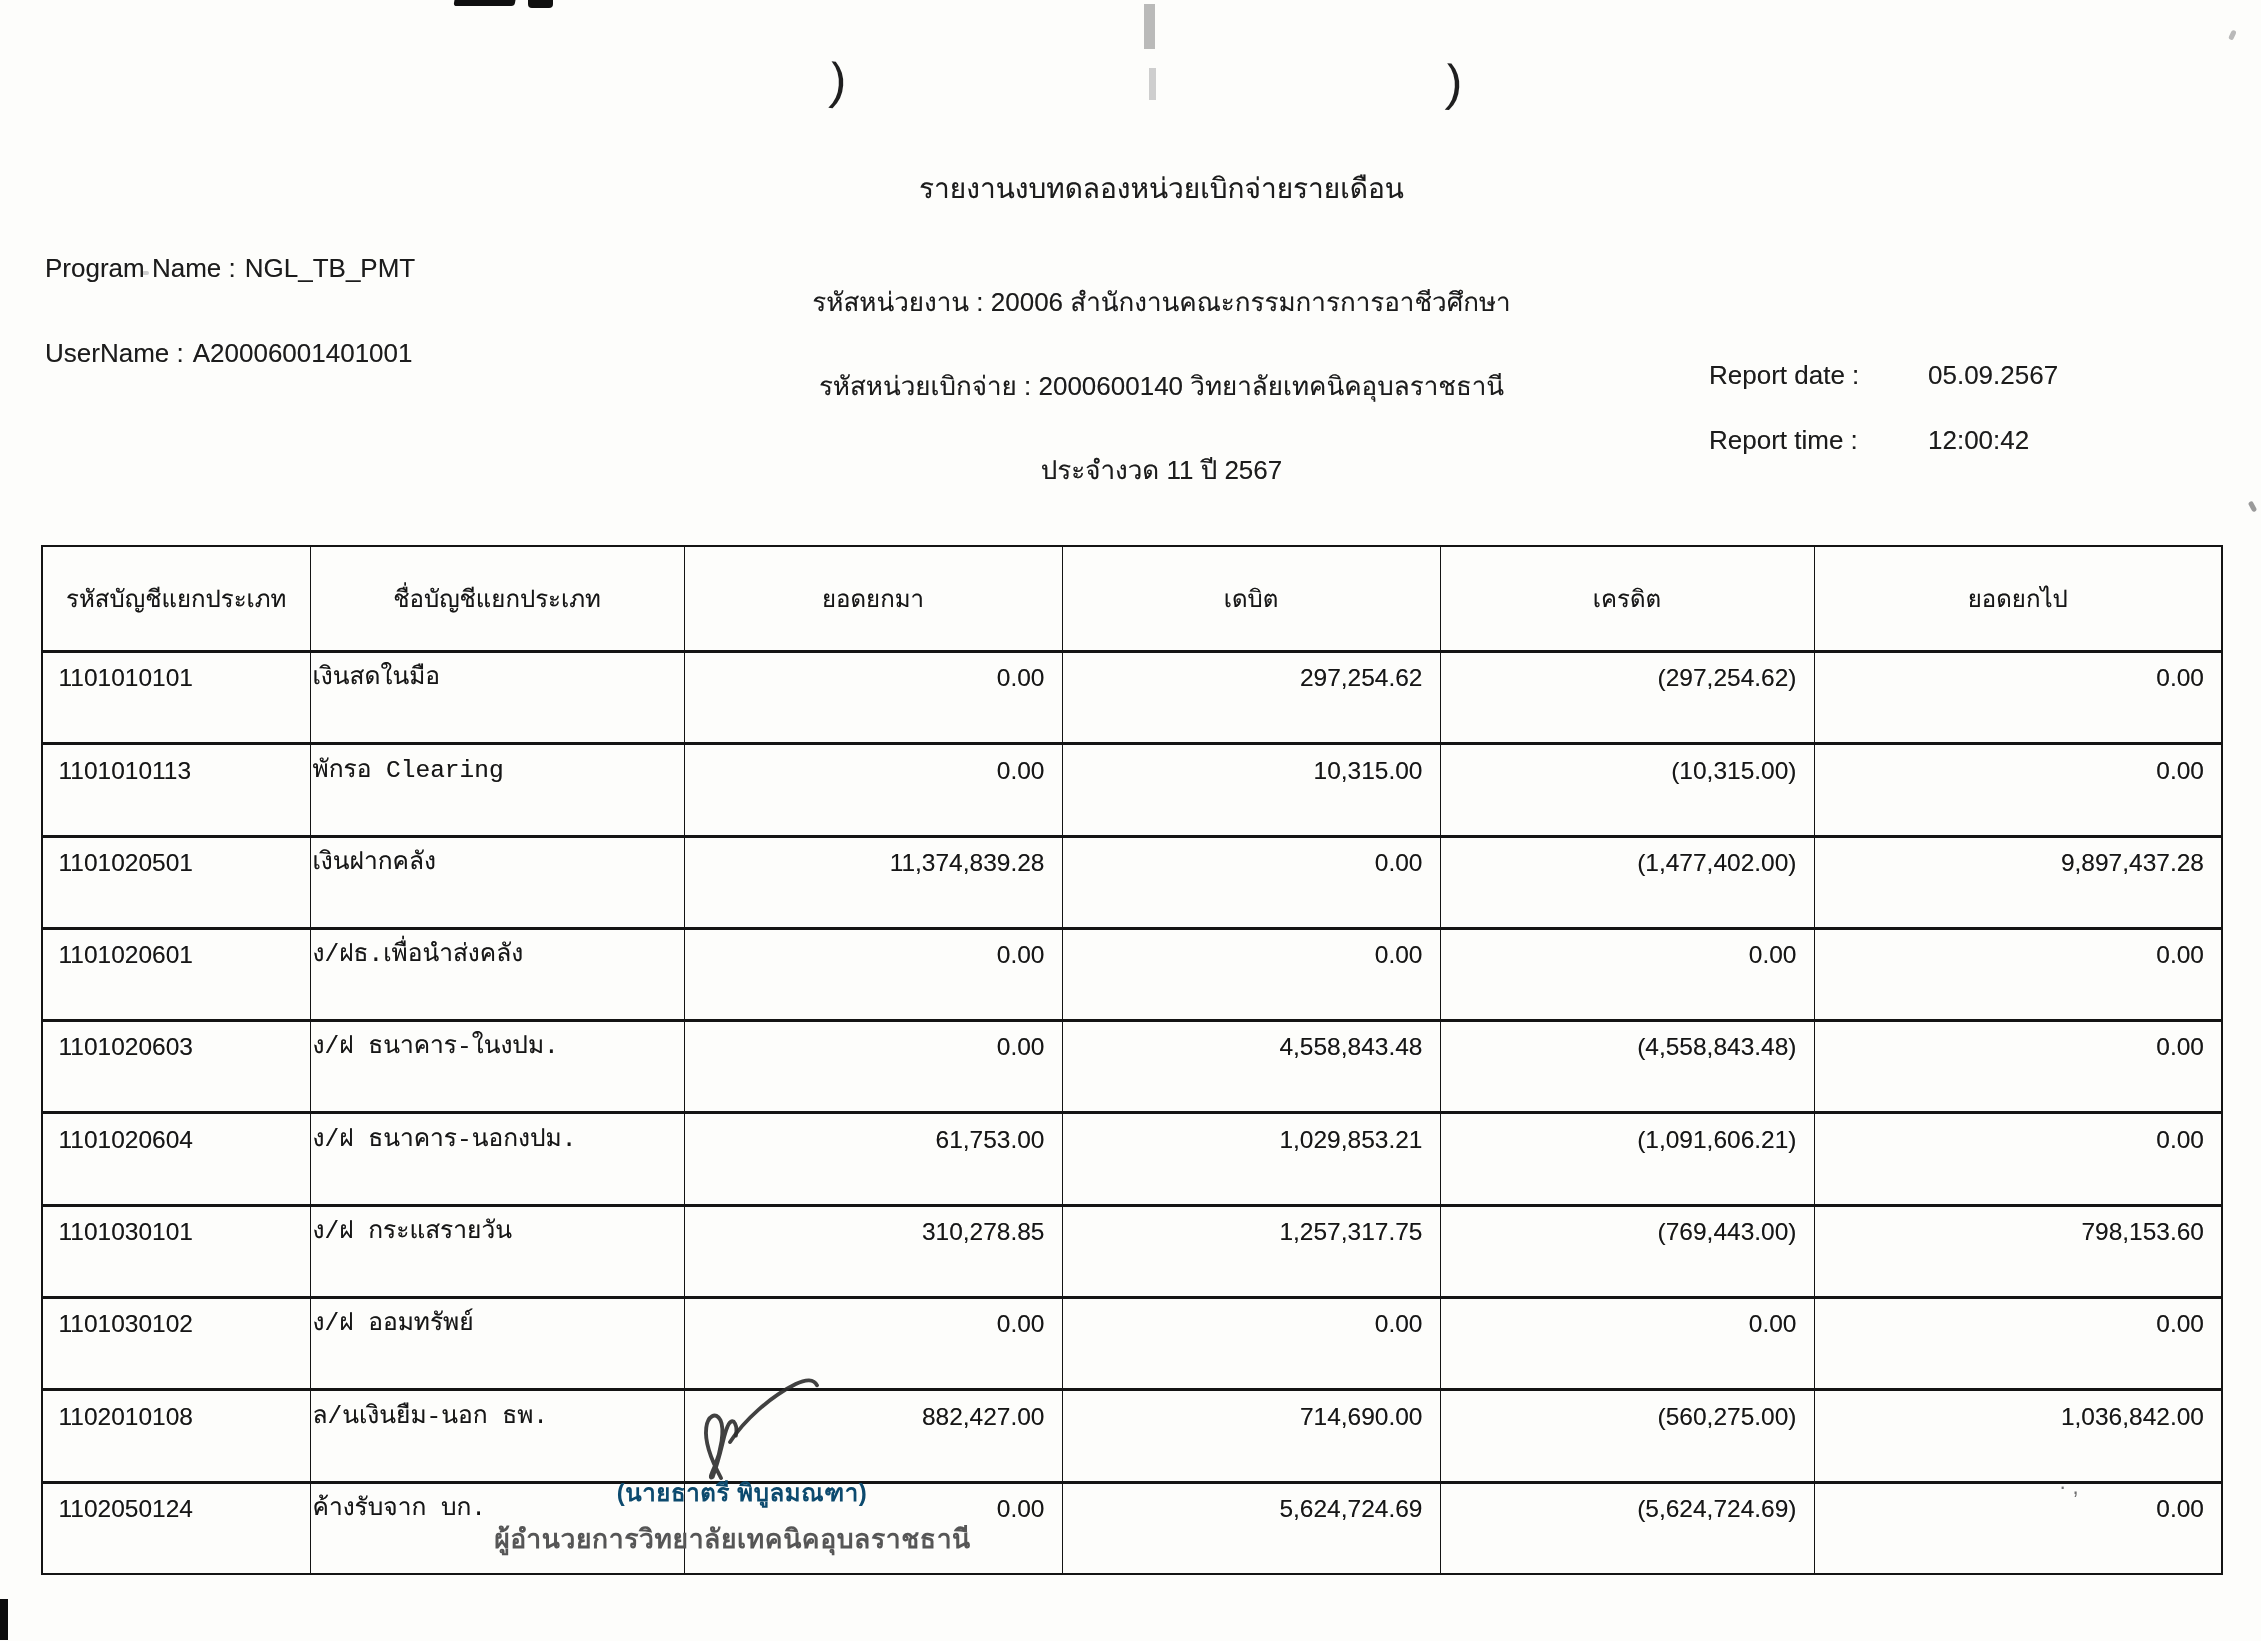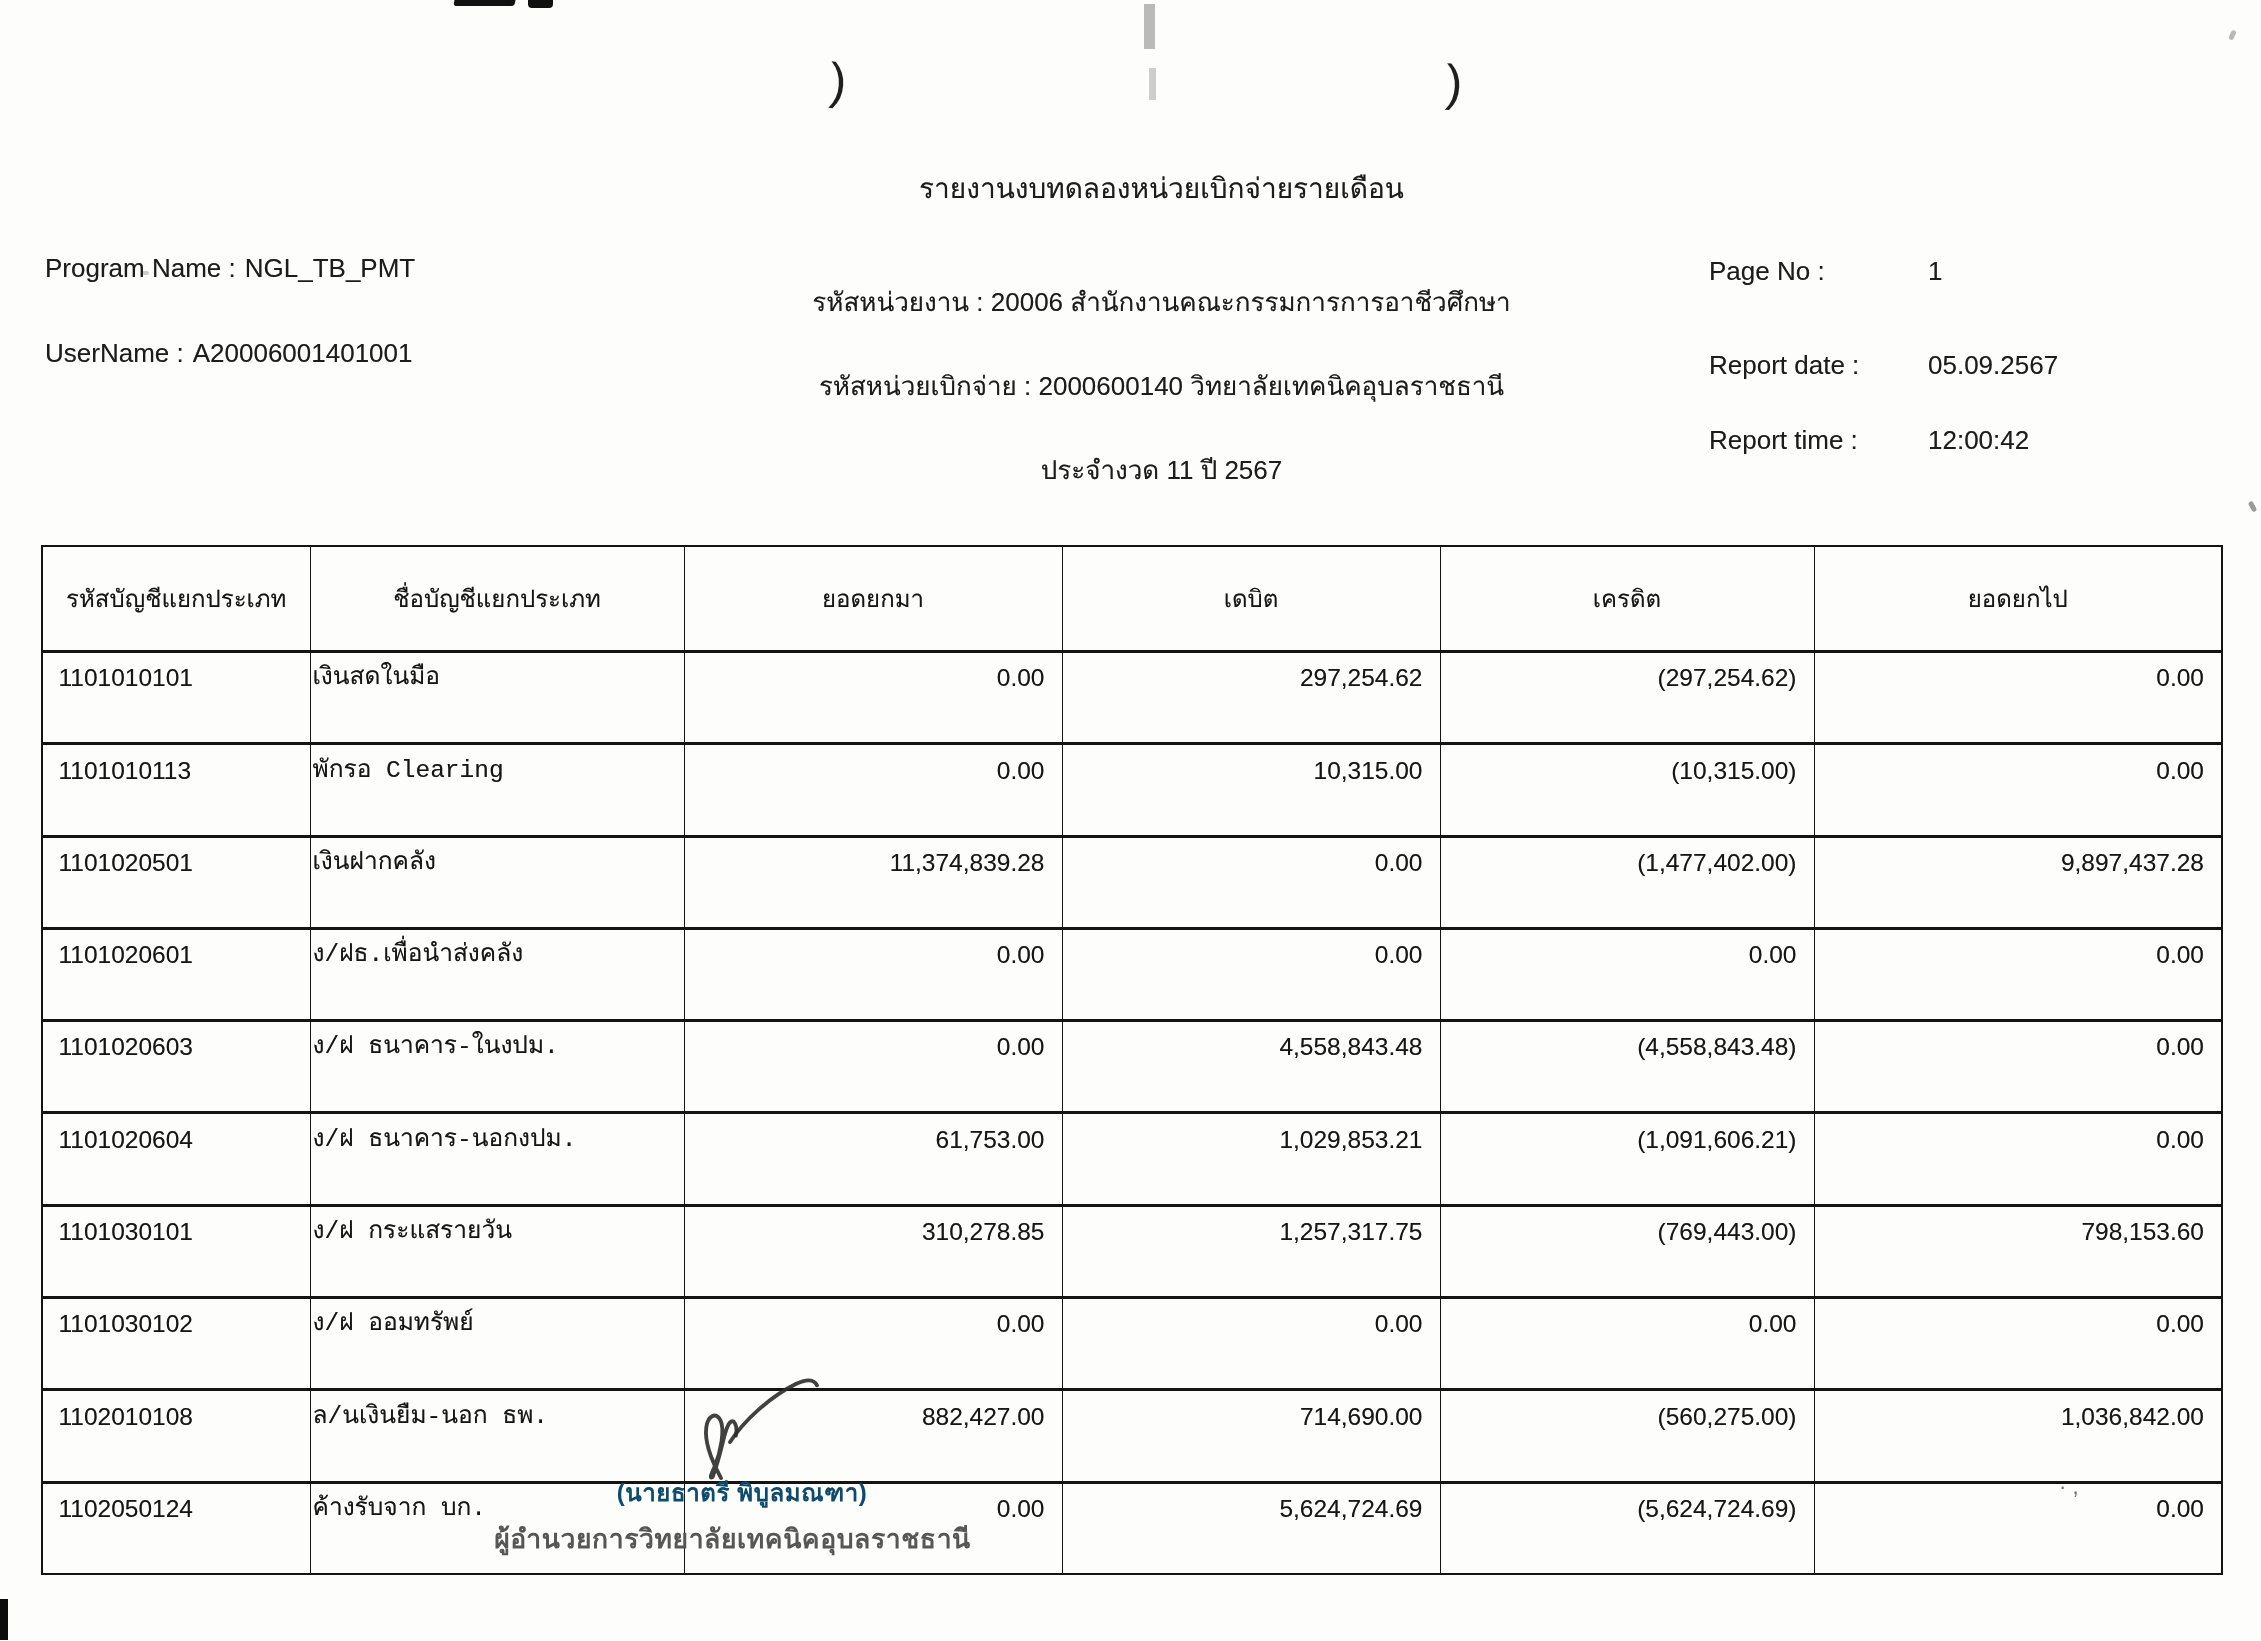--- a/index.html
+++ b/index.html
@@ -13,21 +13,21 @@
   .abs { position:absolute; }
 
   
   .title-band { left:710px; top:166px; width:903px; text-align:center; font-size:28px; }
   .center-col { left:710px; width:903px; text-align:center; font-size:26px;margin-top:28px; }
   .cc1 { top:253px; } .cc2 { top:337px; } .cc3 { top:421px;text-align:center; }
   .left-col { left:45px; font-size:26px; }
   .lc1 { top:253px; } .lc2 { top:338px; }
   .hval { margin-left:9px; }
   .right-row { left:1709px; width:516px; display:flex; font-size:26px; }
-  .rr1 { top:256px; } .rr2 { top:350px; } .rr3 { top:425px; }
+  .rr1 { top:256px; } .rr2 { top:360px; } .rr3 { top:425px; }
   .right-row .rlabel { width:219px; }
 
   
   table.tb {
     position:absolute; left:41px; top:545px; width:2180px;
     border-collapse:collapse; table-layout:fixed;
     border:2.6px solid #141414;
     font-size:24.5px; color:#161616;
   }
   table.tb th {
@@ -94,24 +94,20 @@
     <span>Program Name :</span><span class="hval">NGL_TB_PMT</span>
   </div>
   <div class="abs left-col lc2 scan">
     <span>UserName :</span><span class="hval">A20006001401001</span>
   </div>
 
   <div class="abs center-col cc1 scan">รหัสหน่วยงาน : 20006 สำนักงานคณะกรรมการการอาชีวศึกษา</div>
   <div class="abs center-col cc2 scan">รหัสหน่วยเบิกจ่าย : 2000600140 วิทยาลัยเทคนิคอุบลราชธานี</div>
   <div class="abs center-col cc3 scan">ประจำงวด 11 ปี 2567</div>
 
-  <div class="abs right-row rr1 scan">
-    <span class="rlabel">Page No :</span>
-      <span>1</span>
-  </div>
   <div class="abs right-row rr2 scan">
     <span class="rlabel">Report date :</span>
       <span>05.09.2567</span>
   </div>
   <div class="abs right-row rr3 scan">
     <span class="rlabel">Report time :</span>
       <span>12:00:42</span>
   </div>
 
   <table class="tb scan">

